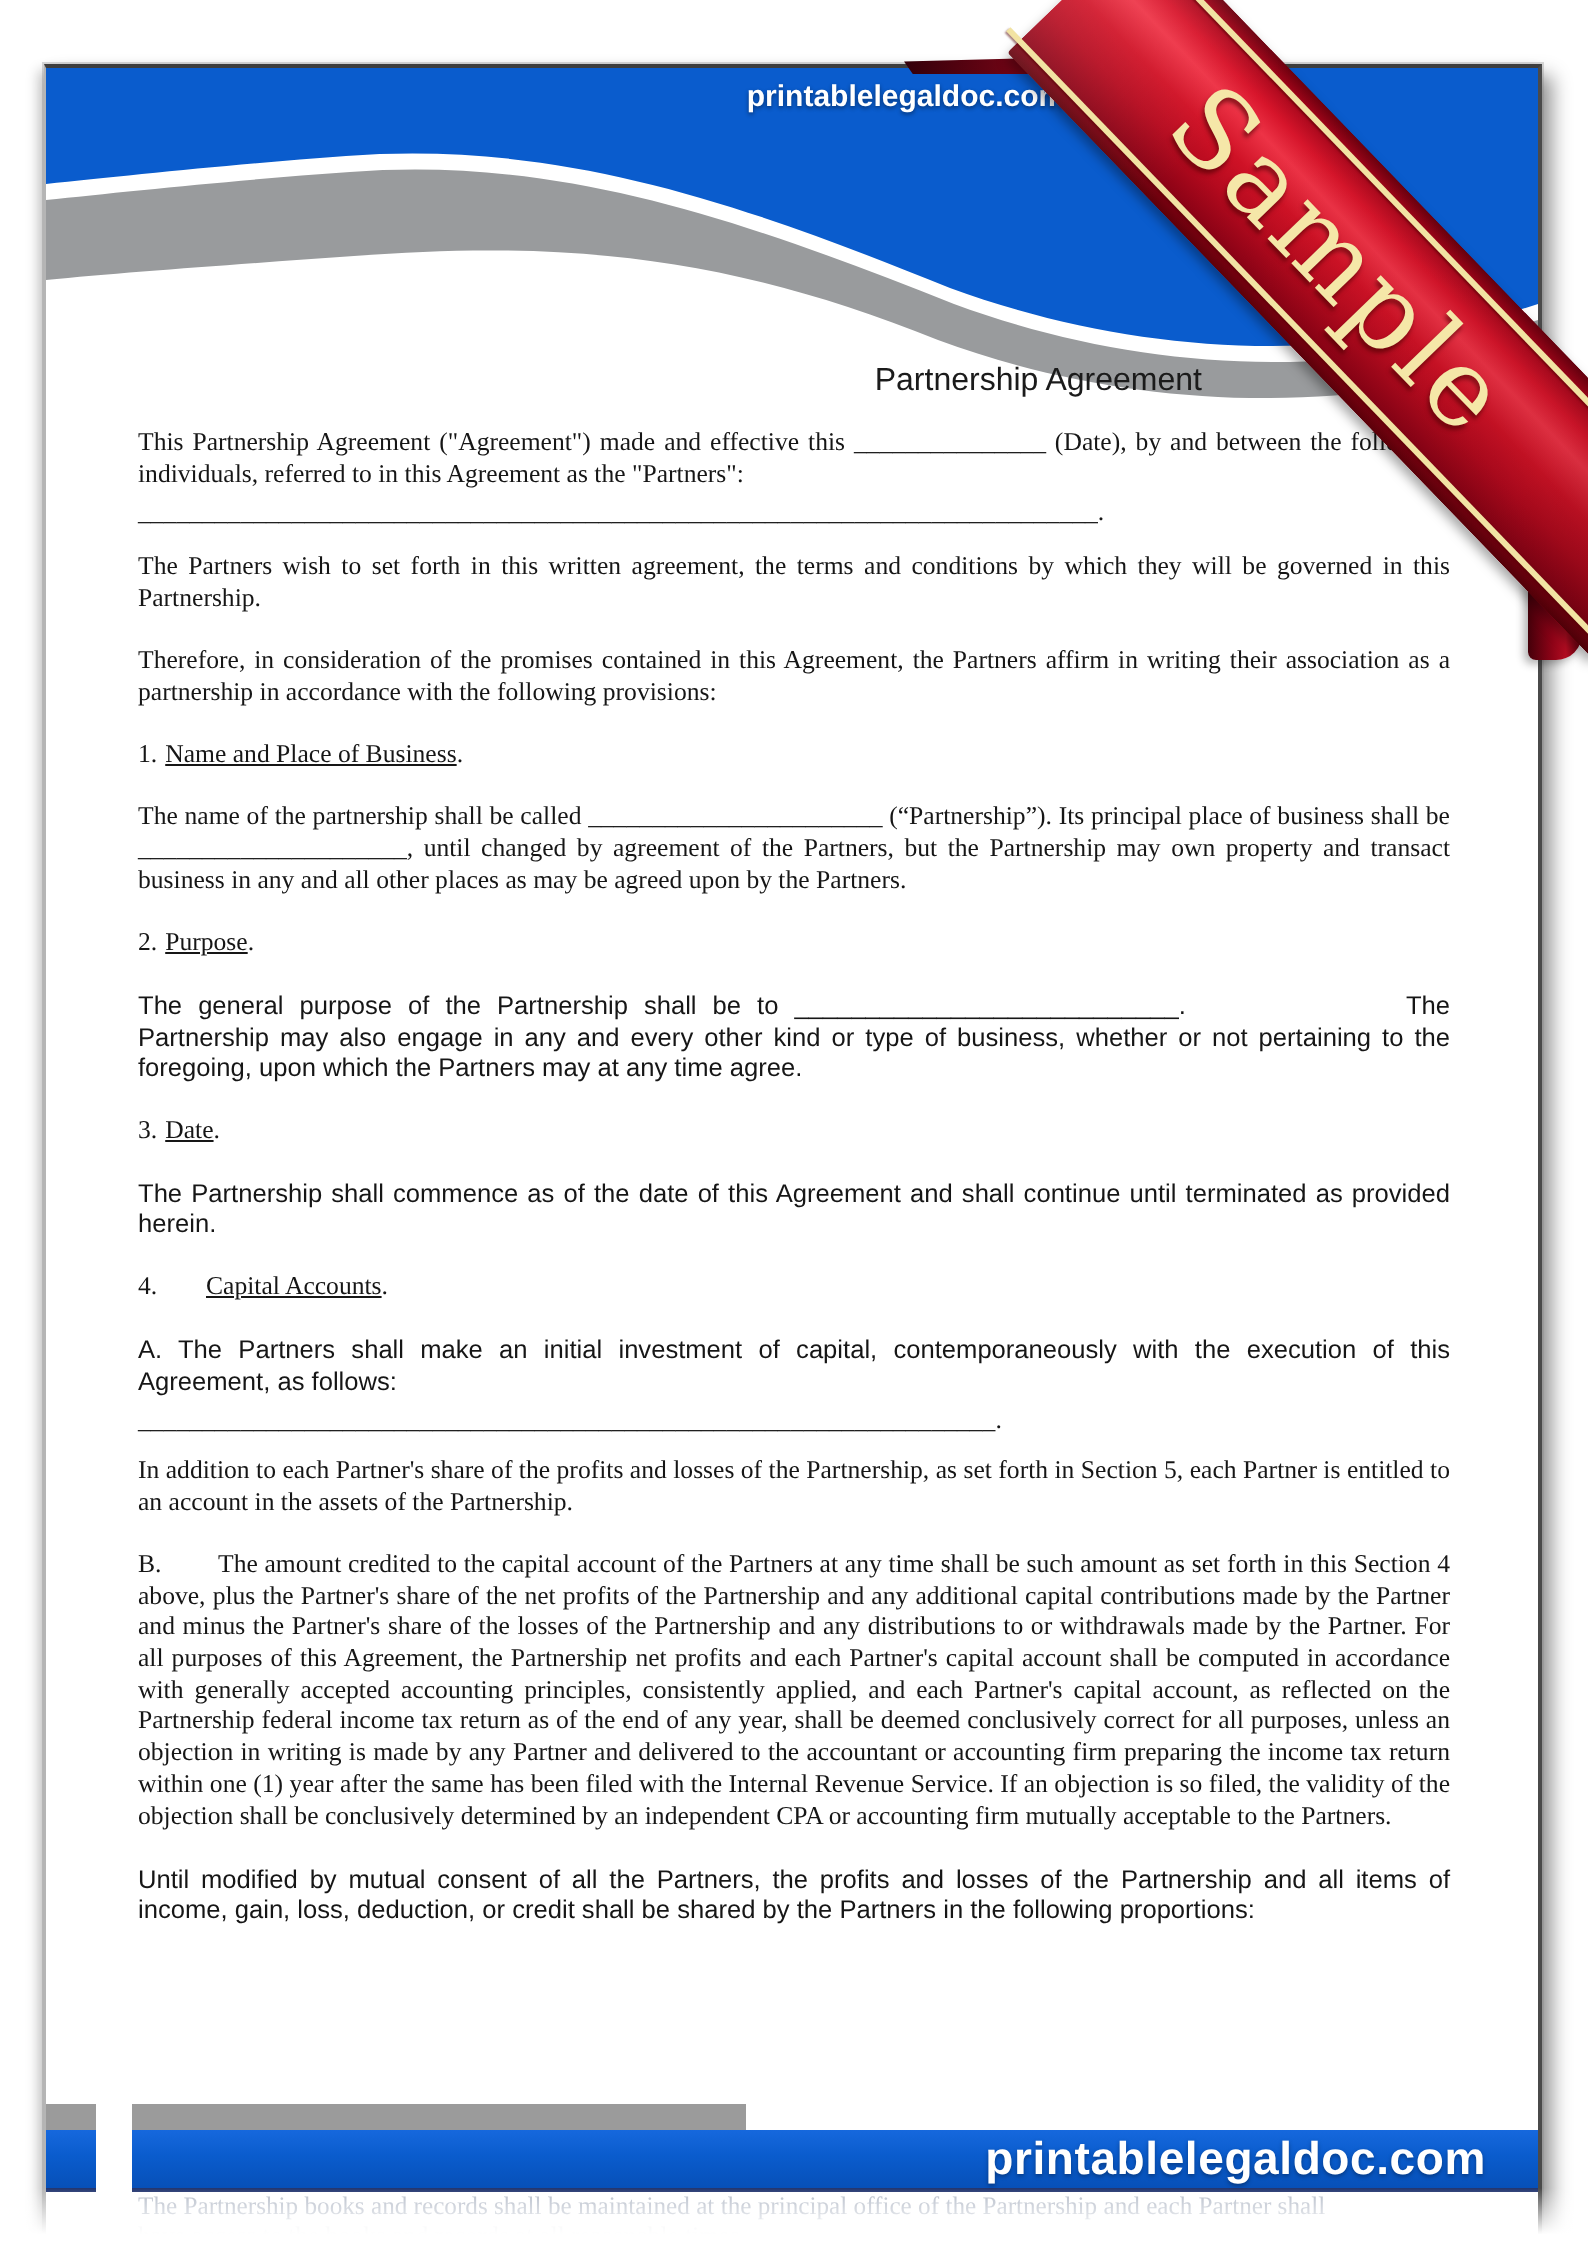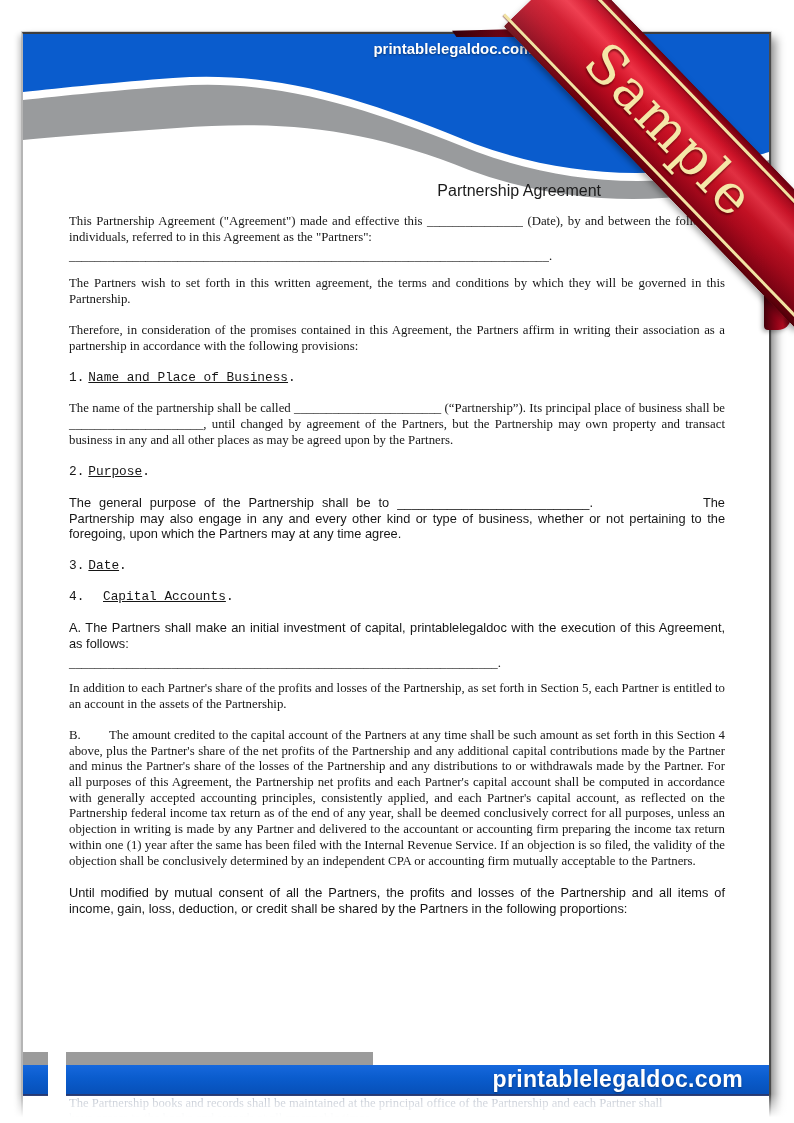--- a/index.html
+++ b/index.html
@@ -9,21 +9,21 @@
     box-shadow:0 0 0 1px rgba(130,130,130,.3), 5px 6px 9px rgba(0,0,0,.42), -3px 3px 6px rgba(0,0,0,.2);}
   .swoosh{position:absolute;top:0;left:0;}
   .header-url{position:absolute;top:6px;left:330px;width:200px;text-align:center;
     font-family:"Liberation Sans",sans-serif;font-weight:bold;font-size:15px;color:#fff;
     text-shadow:0 1px 2px rgba(0,0,0,.45);z-index:3;}
   .content{position:absolute;top:148px;left:46px;width:656px;z-index:2;color:#161616;}
   .content h1{font-family:"Liberation Sans",sans-serif;font-weight:400;font-size:16px;color:#1b1b1b;
     text-align:right;margin:0 124px 14px 0;}
   .content p{margin:0 0 15.5px 0;font-size:12.8px;line-height:15.7px;text-align:justify;}
   .sans{font-family:"Liberation Sans",sans-serif;font-size:12.5px;}
-  .head{text-align:center;font-family:Liberation Mono, monospace;}
+  .head{text-align:center;}
   .u{text-decoration:underline;}
   .num{margin-right:4px;}
   .wide-num{display:inline-block;width:34px;margin-right:0;}
   .pb-num{display:inline-block;width:40px;}
   .blankline{text-align:center;letter-spacing:0;}
   .mb4{margin-bottom:4px !important;}
   .mb5{margin-bottom:5px !important;}
   .mb9{margin-bottom:9px !important;}
   .mb11{margin-bottom:11px !important;}
   .gap-spacer{display:inline-block;width:110px;}
@@ -82,23 +82,24 @@
     <p>The Partners wish to set forth in this written agreement, the terms and conditions by which they will be governed in this Partnership.</p>
     <p>Therefore, in consideration of the promises contained in this Agreement, the Partners affirm in writing their association as a partnership in accordance with the following provisions:</p>
 
     <p class="head"><span class="num">1.</span><span class="u">Name and Place of Business</span><span>.</span></p>
     <p>The name of the partnership shall be called _______________________ (“Partnership”). Its principal place of business shall be _____________________, until changed by agreement of the Partners, but the Partnership may own property and transact business in any and all other places as may be agreed upon by the Partners.</p>
 
     <p class="head"><span class="num">2.</span><span class="u">Purpose</span><span>.</span></p>
     <p class="sans"><span>The general purpose of the Partnership shall be to ___________________________.</span><span class="gap-spacer"></span><span>The Partnership may also engage in any and every other kind or type of business, whether or not pertaining to the foregoing, upon which the Partners may at any time agree.</span></p>
 
     <p class="head"><span class="num">3.</span><span class="u">Date</span><span>.</span></p>
+    <p class="sans">The Partnership shall commence as of the date of this Agreement and shall continue until terminated as provided herein.</p>
 
     <p class="head"><span class="wide-num">4.</span><span class="u">Capital Accounts</span><span>.</span></p>
-    <p class="sans mb5">A. The Partners shall make an initial investment of capital, printablelegaldoc with the execution of this Agreement, as follows:</p>
+    <p class="sans mb5">A. The Partners shall make an initial investment of capital, contemporaneously with the execution of this Agreement, as follows:</p>
     <p class="blankline mb9">___________________________________________________________________.</p>
     <p>In addition to each Partner's share of the profits and losses of the Partnership, as set forth in Section 5, each Partner is entitled to an account in the assets of the Partnership.</p>
     <p><span class="pb-num">B.</span><span>The amount credited to the capital account of the Partners at any time shall be such amount as set forth in this Section 4 above, plus the Partner's share of the net profits of the Partnership and any additional capital contributions made by the Partner and minus the Partner's share of the losses of the Partnership and any distributions to or withdrawals made by the Partner.  For all purposes of this Agreement, the Partnership net profits and each Partner's capital account shall be computed in accordance with generally accepted accounting principles, consistently applied, and each Partner's capital account, as reflected on the Partnership federal income tax return as of the end of any year, shall be deemed conclusively correct for all purposes, unless an objection in writing is made by any Partner and delivered to the accountant or accounting firm preparing the income tax return within one (1) year after the same has been filed with the Internal Revenue Service.  If an objection is so filed, the validity of the objection shall be conclusively determined by an independent CPA or accounting firm mutually acceptable to the Partners.</span></p>
 
     <p class="sans">Until modified by mutual consent of all the Partners, the profits and losses of the Partnership and all items of income, gain, loss, deduction, or credit shall be shared by the Partners in the following proportions:</p>
   </div>
 
   <div class="footer-gray"></div>
   <div class="footer-blue"><span>printablelegaldoc.com</span></div>
   <div class="footer-notch"></div>

